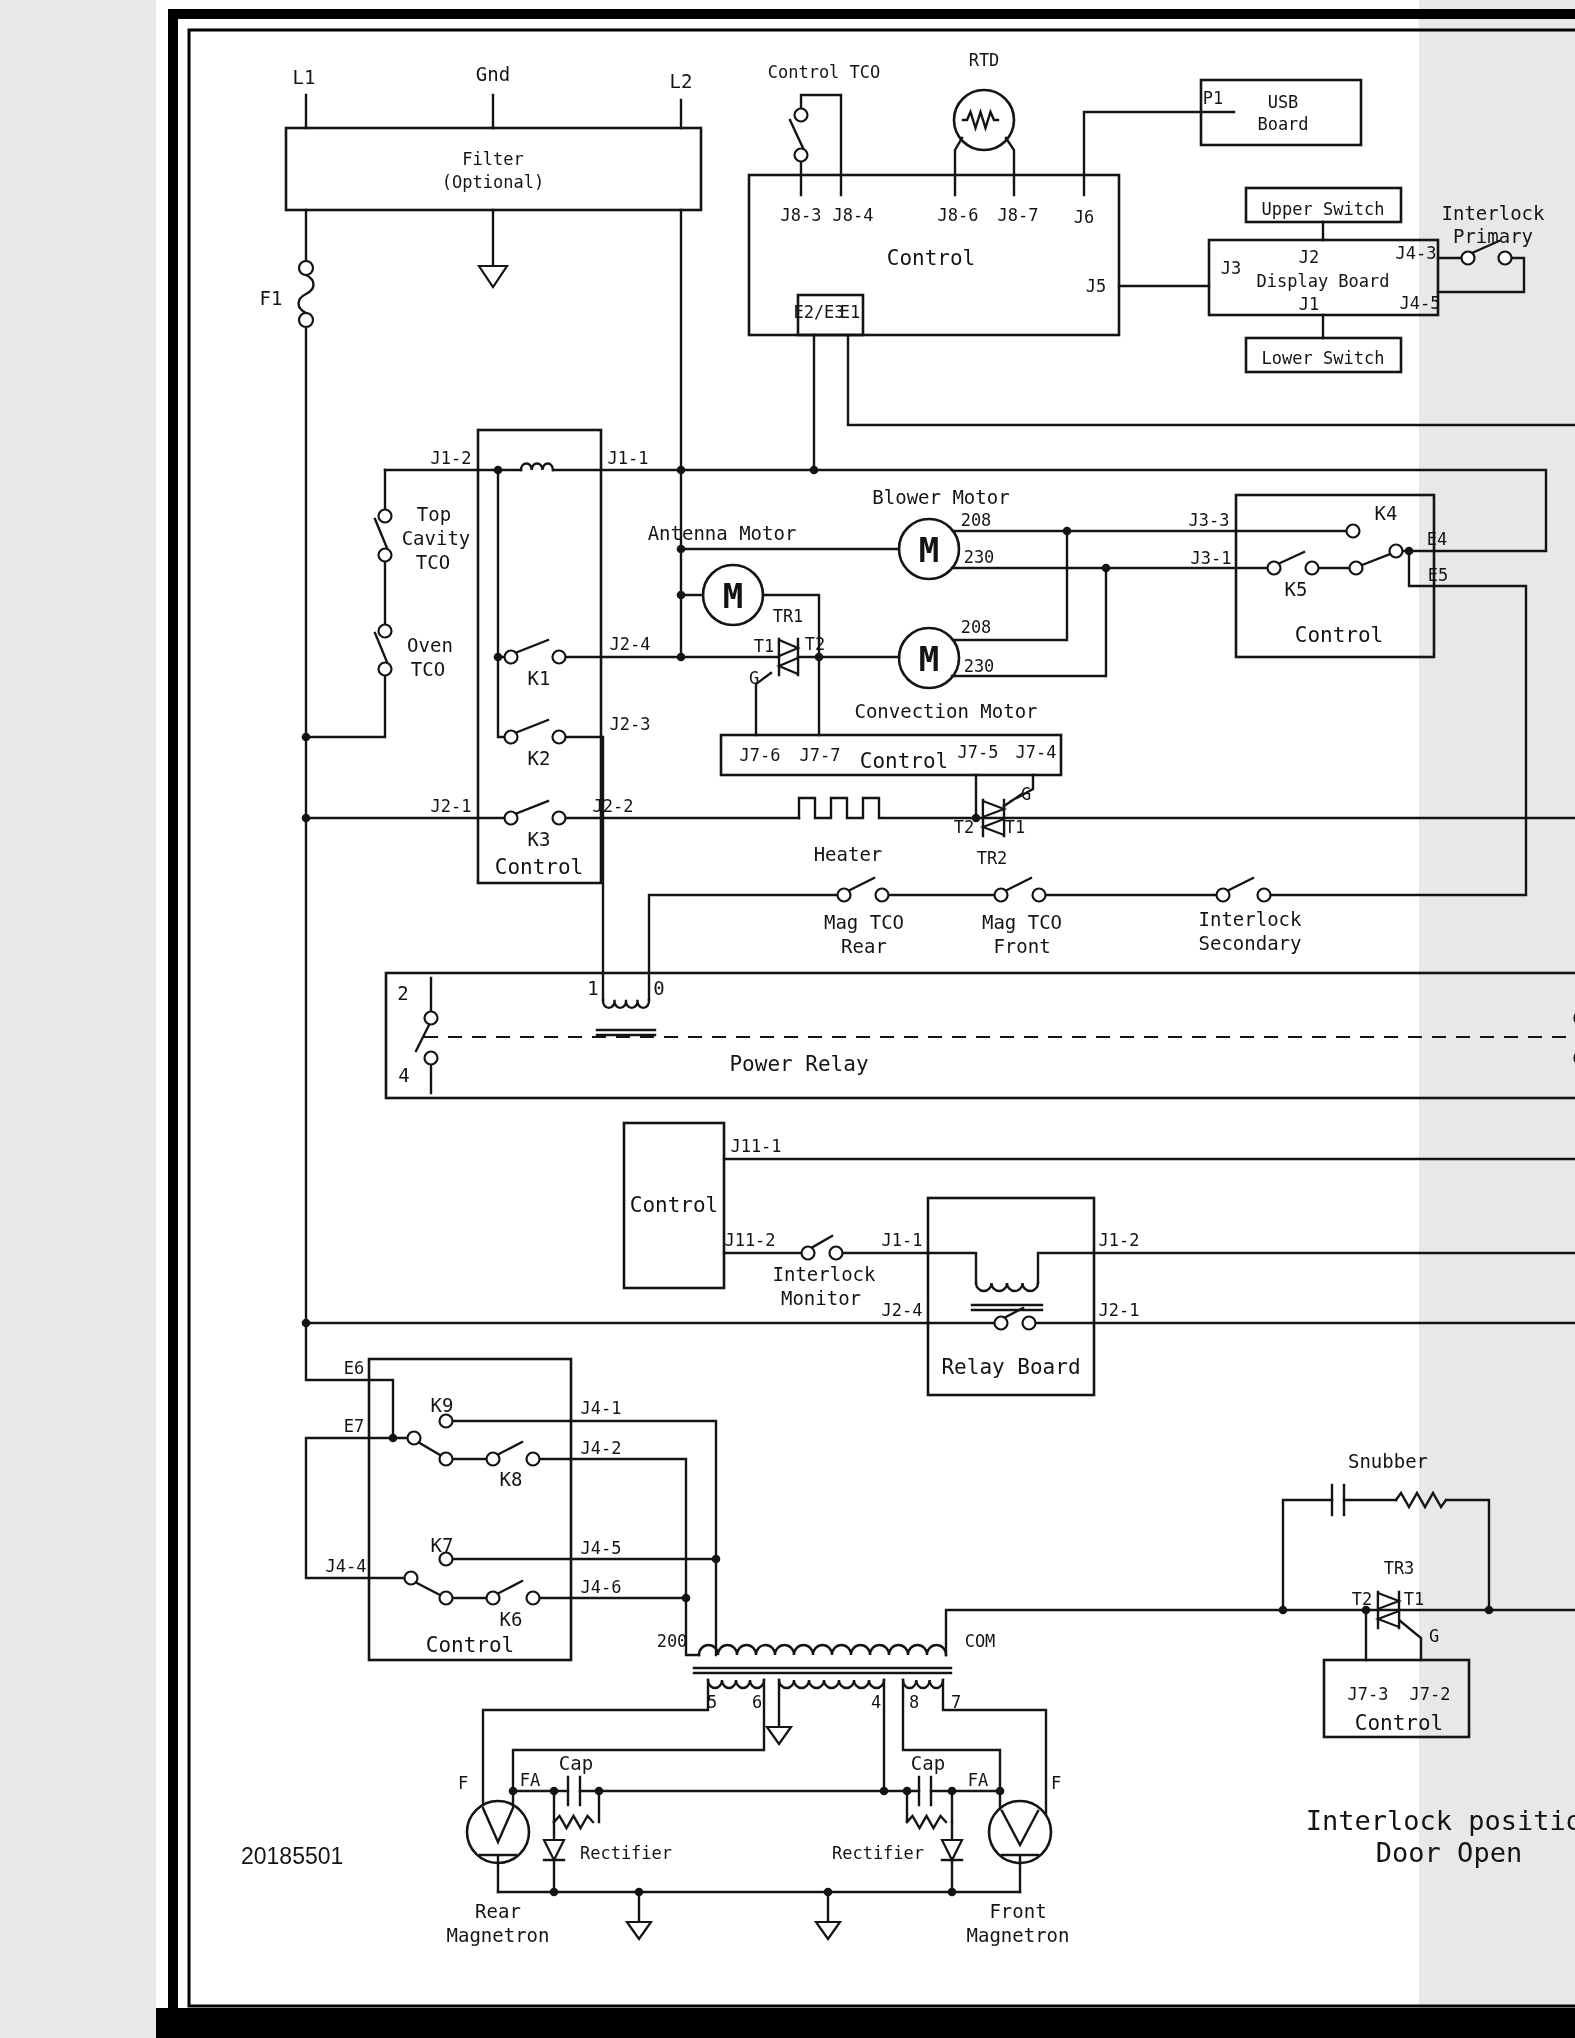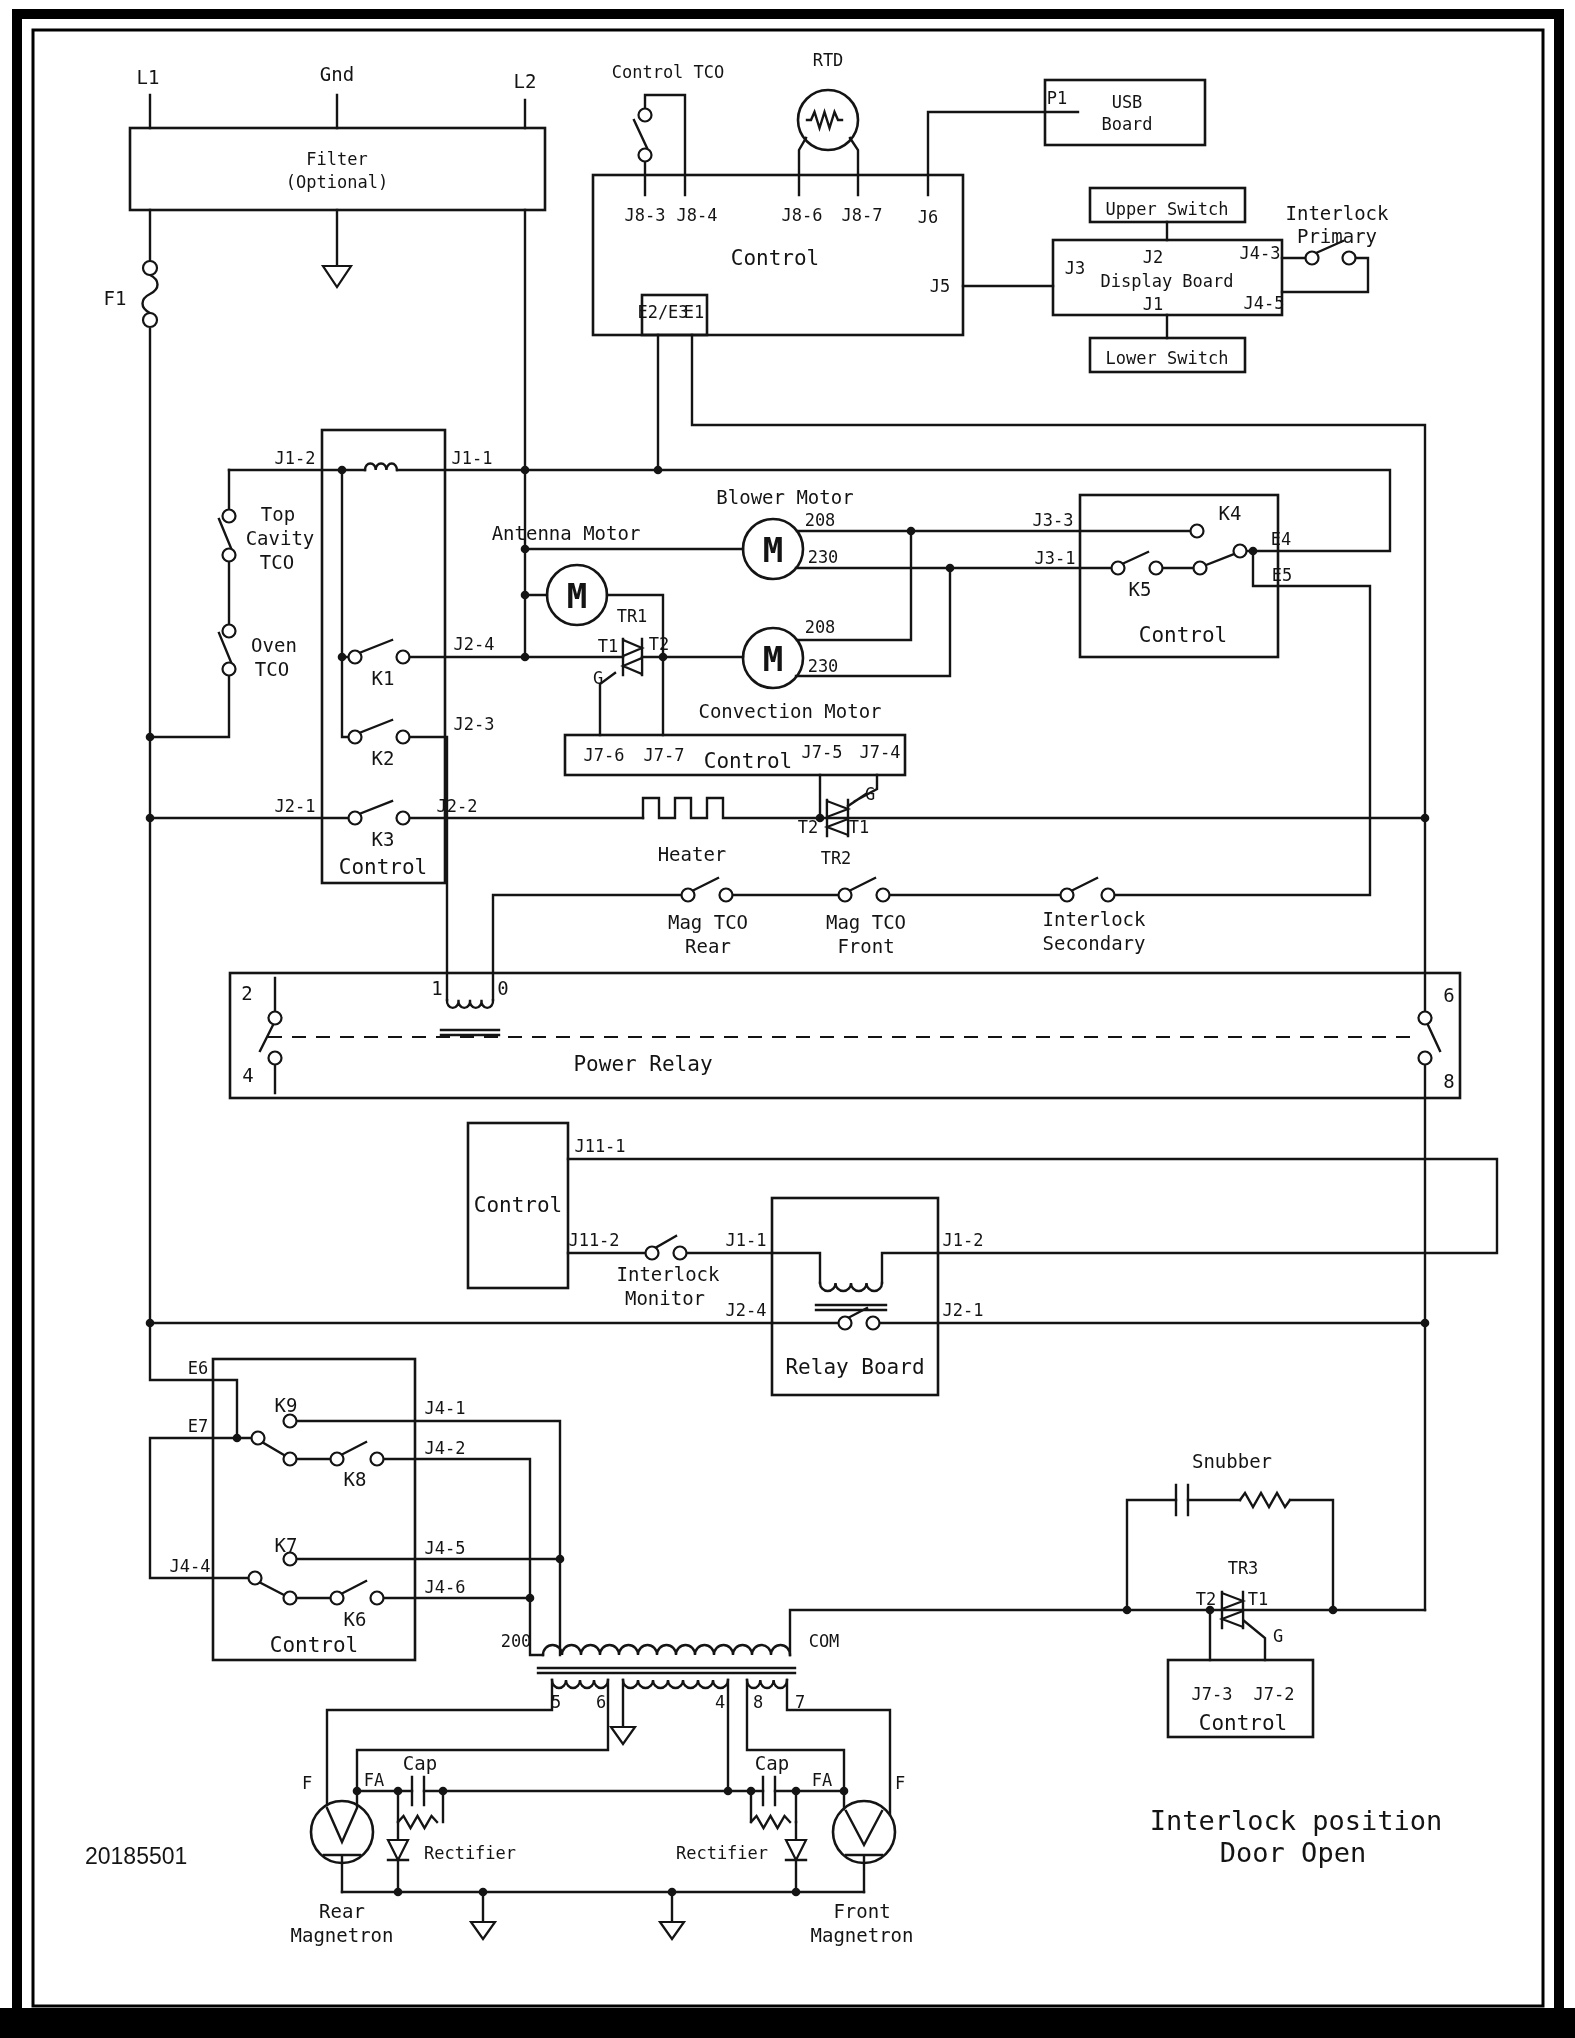--- a/index.html
+++ b/index.html
@@ -1,16 +1,16 @@
 <!DOCTYPE html>
 <html><head>
 <meta charset="utf-8">
 <style>
   html,body{margin:0;padding:0;background:#e8e8e8;}
-  .page{position:relative;width:1575px;height:2038px;background:#ffffff;margin:0 auto;}
+  .page{position:relative;width:1263px;height:2038px;background:#ffffff;margin:0 auto;}
   svg{position:absolute;left:0;top:0;}
   svg text{font-family:"DejaVu Sans Mono","Liberation Mono",monospace;fill:#141414;}
   .lbl{font-size:17px;}
   .lbl2{font-size:19px;}
   .big{font-size:21px;}
   .huge{font-size:27px;}
   .mot{font-size:34px;font-weight:bold;}
   .pn{font-family:"Liberation Sans","DejaVu Sans",sans-serif;font-size:23px;}
   .w{fill:none;stroke:#141414;stroke-width:2.4;stroke-linecap:square;}
   .box{fill:none;stroke:#141414;stroke-width:2.6;}

